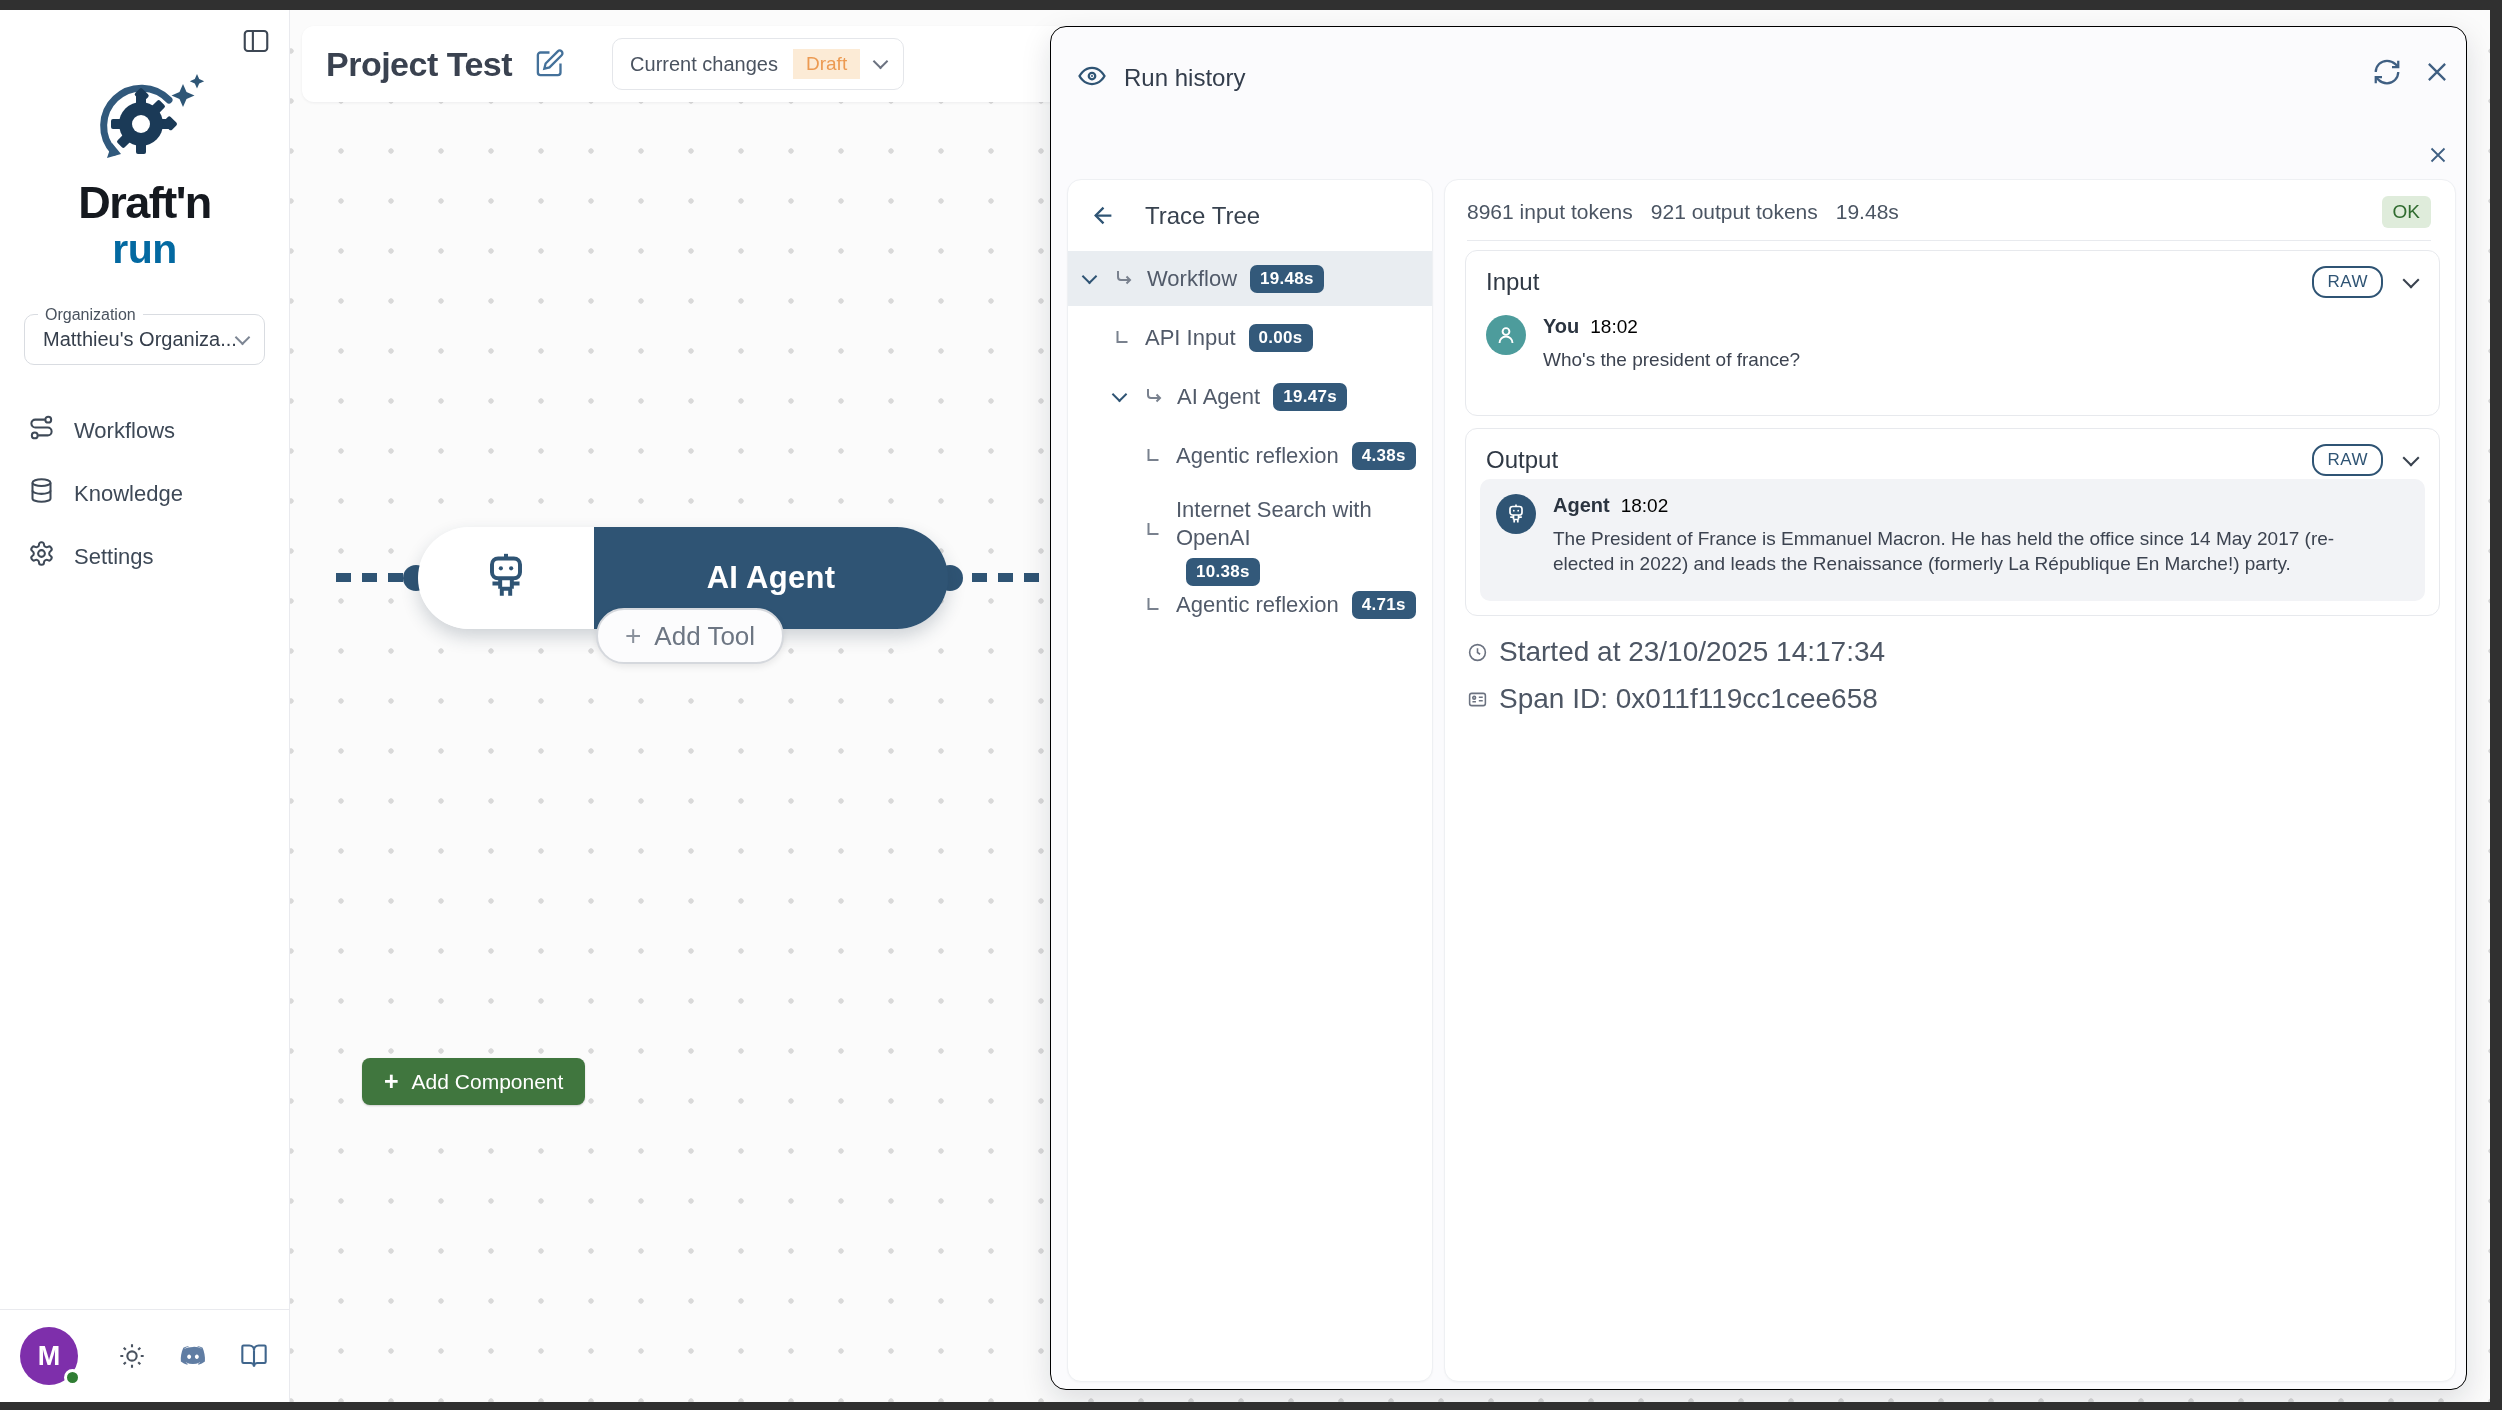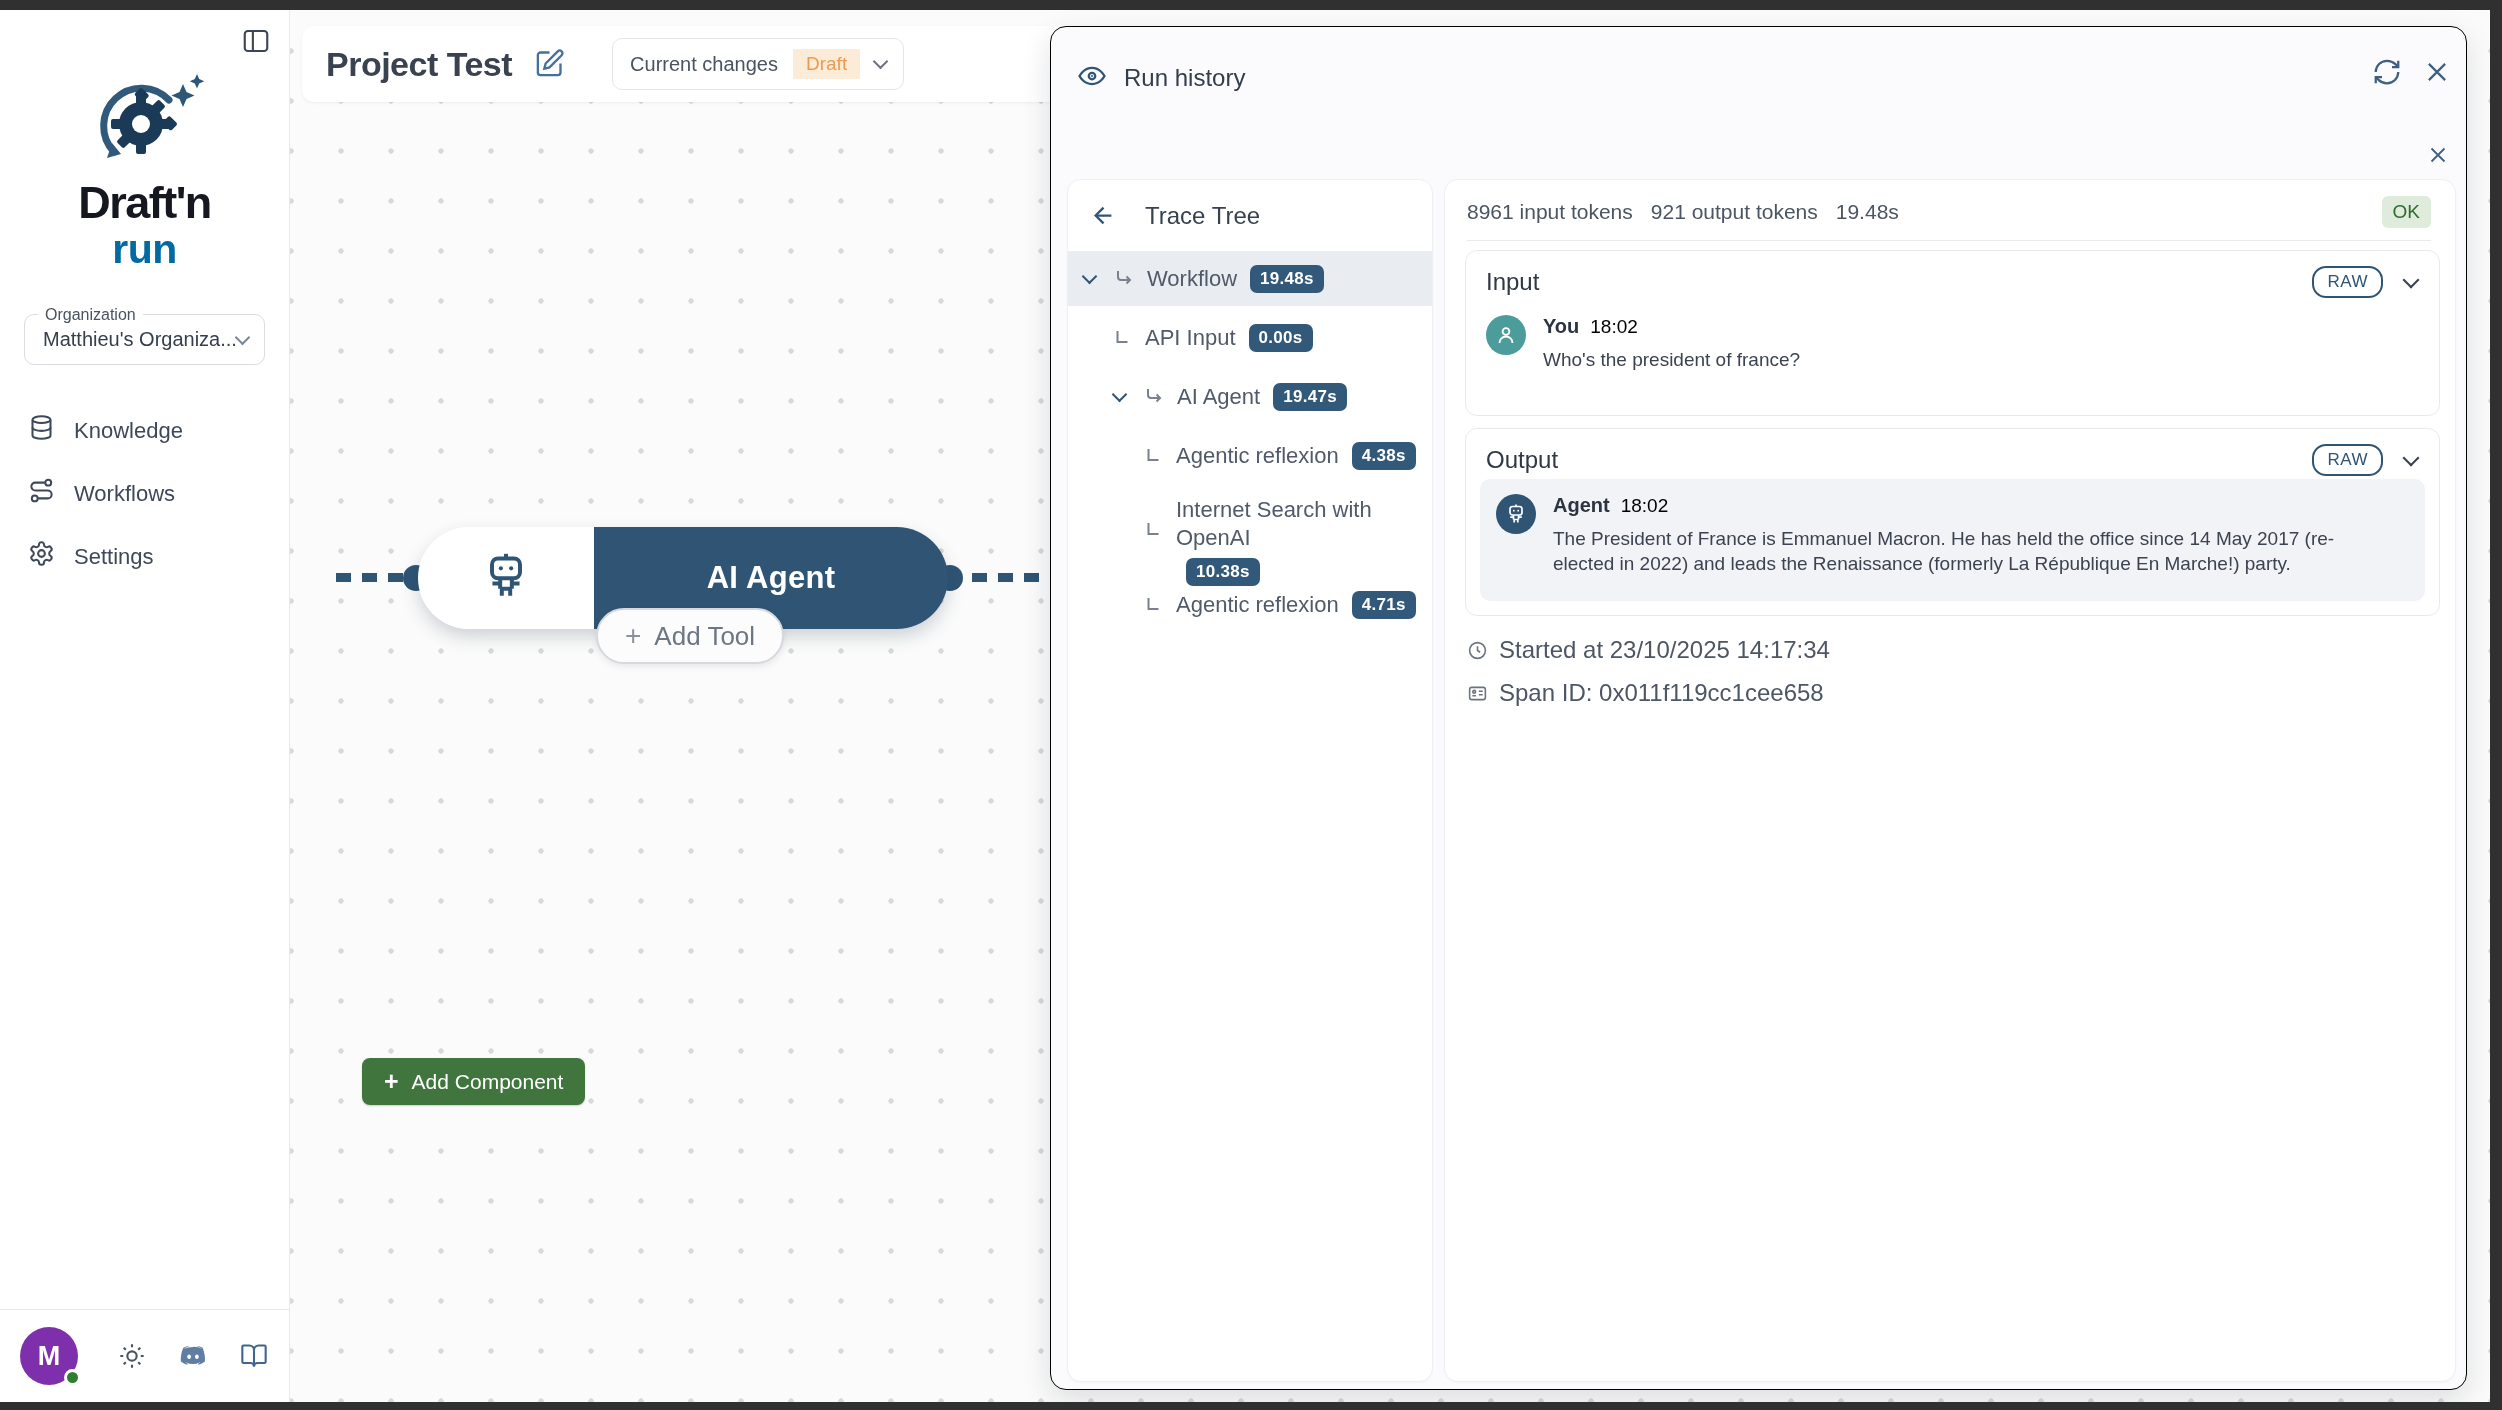--- a/index.html
+++ b/index.html
@@ -112,21 +112,21 @@
   .msg { display:flex; gap:17px; padding:17px 20px 0 20px; }
   .msg-avatar { width:40px; height:40px; border-radius:50%; display:flex; align-items:center; justify-content:center; color:#fff; flex:none; }
   .msg-avatar svg { width:24px; height:24px; }
   .av-you { background:#4d9c9c; }
   .av-agent { background:#2F5474; }
   .msg-name { font-size:20px; font-weight:600; color:#2b3440; }
   .msg-time { font-size:19px; color:#000000; margin-left:11px; font-weight:400; }
   .msg-text { margin-top:9px; font-size:19px; color:#3c4350; line-height:25px; padding-right:28px; }
   .agent-block { position:absolute; left:14px; right:14px; top:50px; bottom:14px; background:#f2f3f6; border-radius:10px; }
   .agent-block .msg { padding:15px 16px 0 16px; }
-  .meta { position:absolute; left:22px; top:456px; display:flex; flex-direction:column; gap:15px; font-size:24px; color:#4d5664; }
+  .meta { position:absolute; left:22px; top:456px; display:flex; flex-direction:column; gap:15px; font-size:28px; color:#4d5664; }
   .meta-row { display:flex; align-items:center; gap:11px; }
   .meta-row svg { width:21px; height:21px; color:#6b7280; }
 </style>
 </head>
 <body>
 
 <div class="stage">
   <div class="app">
 
     <div class="sidebar">
@@ -168,33 +168,33 @@
 
       <div class="org">
         <span class="org-label">Organization</span>
         <span class="org-value">Matthieu's Organiza...</span>
         <span class="chev" style="margin-left:auto;margin-top:-4px;"></span>
       </div>
 
       <div class="nav">
         <div class="nav-item">
           <span><svg viewBox="0 0 24 24" fill="none" stroke="currentColor" stroke-width="1.8" width="27" height="27">
+                <circle cx="6" cy="19" r="2.6"></circle>
+                <path d="M9 19h8.5a3.5 3.5 0 0 0 0-7h-11a3.5 3.5 0 0 1 0-7H15"></path>
+                <circle cx="18" cy="5" r="2.6"></circle>
+              </svg></span>
+          <span>Workflows</span>
+        </div>
+        <div class="nav-item">
+          <span><svg viewBox="0 0 24 24" fill="none" stroke="currentColor" stroke-width="1.8" width="27" height="27">
                 <ellipse cx="12" cy="5" rx="8" ry="3"></ellipse>
                 <path d="M4 5v14c0 1.7 3.6 3 8 3s8-1.3 8-3V5"></path>
                 <path d="M4 12c0 1.7 3.6 3 8 3s8-1.3 8-3"></path>
               </svg></span>
           <span>Knowledge</span>
-        </div>
-        <div class="nav-item">
-          <span><svg viewBox="0 0 24 24" fill="none" stroke="currentColor" stroke-width="1.8" width="27" height="27">
-                <circle cx="6" cy="19" r="2.6"></circle>
-                <path d="M9 19h8.5a3.5 3.5 0 0 0 0-7h-11a3.5 3.5 0 0 1 0-7H15"></path>
-                <circle cx="18" cy="5" r="2.6"></circle>
-              </svg></span>
-          <span>Workflows</span>
         </div>
         <div class="nav-item">
           <span><svg viewBox="0 0 24 24" fill="none" stroke="currentColor" stroke-width="1.8" width="27" height="27">
                 <path d="M12.22 2h-.44a2 2 0 0 0-2 2v.18a2 2 0 0 1-1 1.73l-.43.25a2 2 0 0 1-2 0l-.15-.08a2 2 0 0 0-2.73.73l-.22.38a2 2 0 0 0 .73 2.73l.15.1a2 2 0 0 1 1 1.72v.51a2 2 0 0 1-1 1.74l-.15.09a2 2 0 0 0-.73 2.73l.22.38a2 2 0 0 0 2.73.73l.15-.08a2 2 0 0 1 2 0l.43.25a2 2 0 0 1 1 1.73V20a2 2 0 0 0 2 2h.44a2 2 0 0 0 2-2v-.18a2 2 0 0 1 1-1.73l.43-.25a2 2 0 0 1 2 0l.15.08a2 2 0 0 0 2.73-.73l.22-.39a2 2 0 0 0-.73-2.73l-.15-.08a2 2 0 0 1-1-1.74v-.5a2 2 0 0 1 1-1.74l.15-.09a2 2 0 0 0 .73-2.73l-.22-.38a2 2 0 0 0-2.73-.73l-.15.08a2 2 0 0 1-2 0l-.43-.25a2 2 0 0 1-1-1.73V4a2 2 0 0 0-2-2z"></path>
                 <circle cx="12" cy="12" r="3"></circle>
               </svg></span>
           <span>Settings</span>
         </div>
       </div>
 

